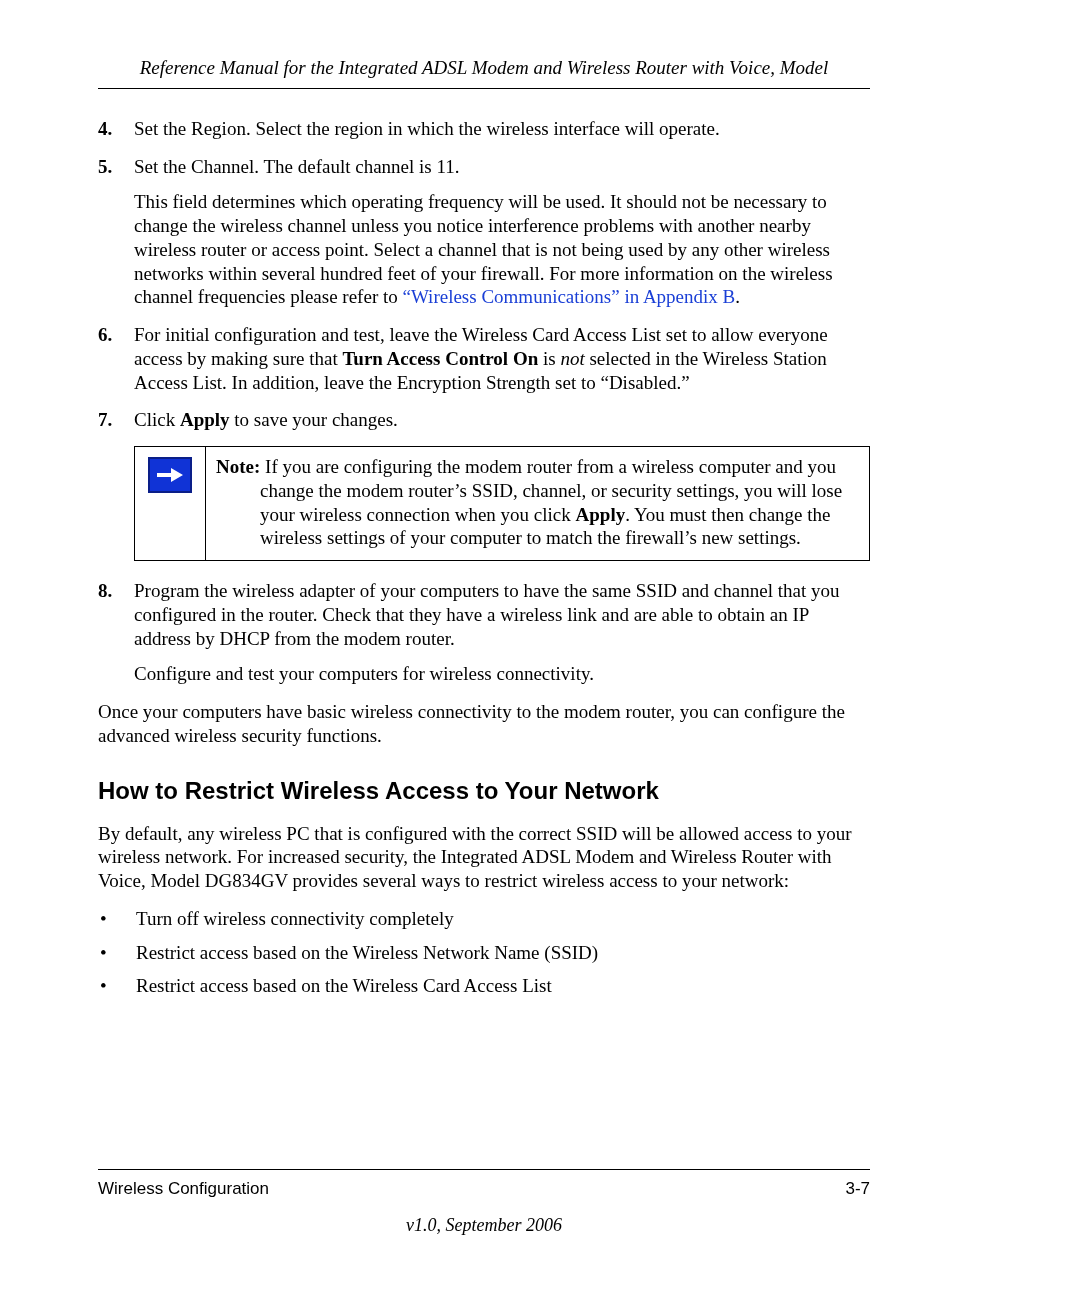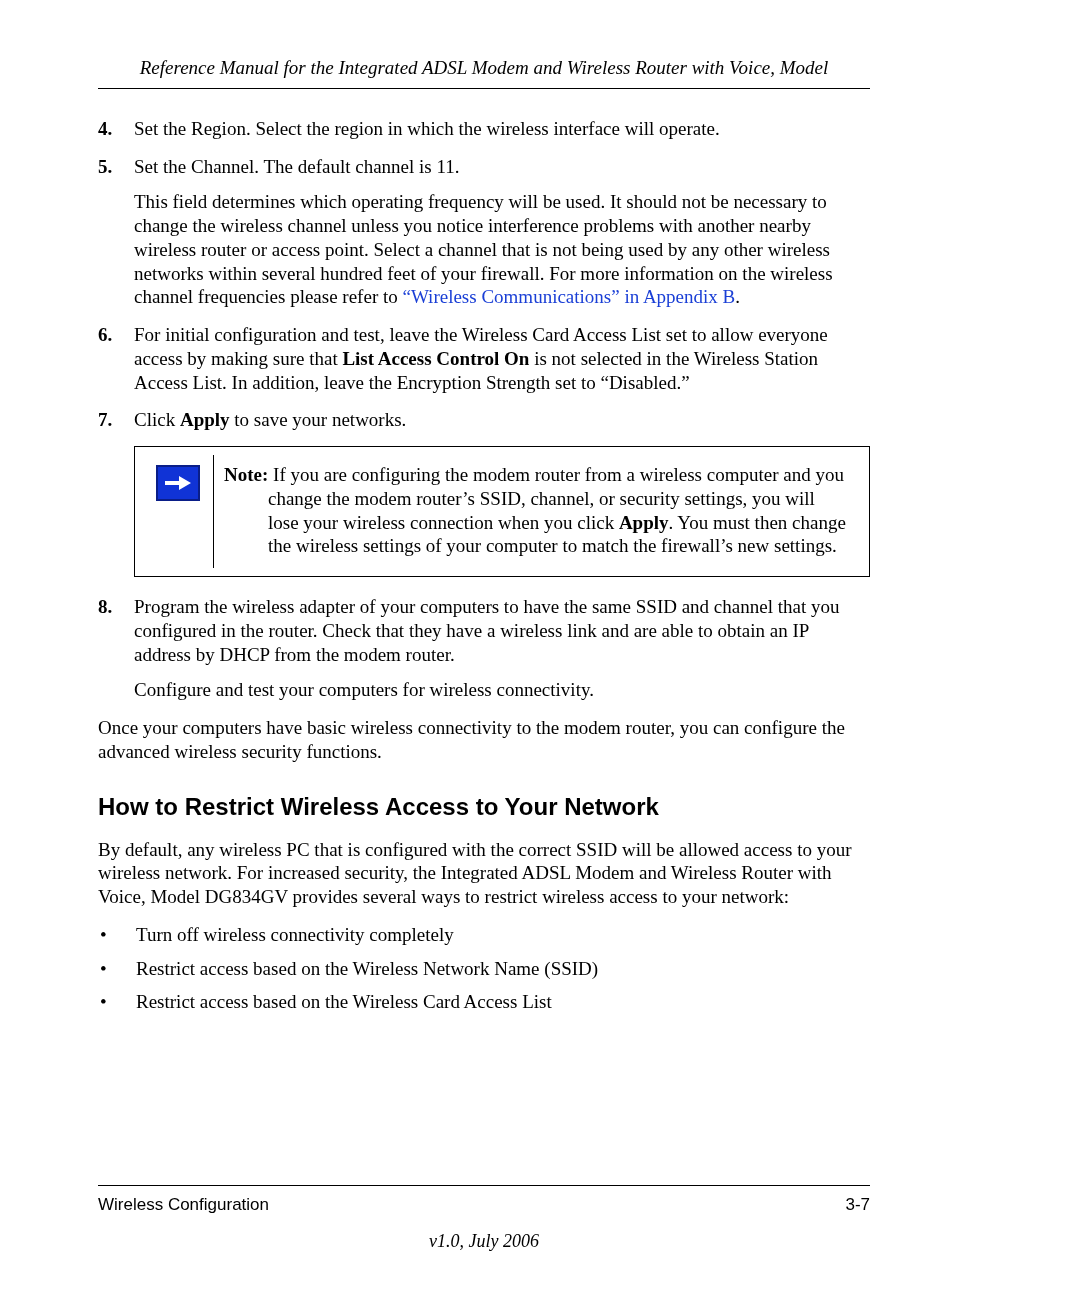--- a/index.html
+++ b/index.html
@@ -54,26 +54,26 @@
   ol.numbered > li .body p {
     margin: 0 8px 12px 0;
   }
   ol.numbered > li .body p:last-child {
     margin-bottom: 0;
   }
   .link {
     color: #1a3fd6;
   }
   .bold { font-weight: bold; }
-  .ital { }
+  .ital { font-style: italic; }
   .note-box {
     border: 1px solid #000;
     margin: 10px 0 18px 36px;
     display: flex;
-    padding: 8px;
+    padding: 0;
   }
   .note-icon-cell {
     width: 58px;
     border-right: 1px solid #000;
     display: flex;
     align-items: flex-start;
     justify-content: center;
     padding: 10px 6px;
   }
   .note-text-cell {
@@ -119,21 +119,21 @@
   ul.bullets > li .dot {
     width: 36px;
     flex-shrink: 0;
     text-align: left;
     padding-left: 2px;
   }
   .footer {
     position: absolute;
     left: 98px;
     right: 98px;
-    bottom: 44px;
+    bottom: 60px;
   }
   .footer-row {
     display: flex;
     justify-content: space-between;
     font-family: Arial, Helvetica, sans-serif;
     font-size: 17px;
   }
   .footer-version {
     text-align: center;
     font-style: italic;
@@ -166,30 +166,30 @@
         <p>
           <span>This field determines which operating frequency will be used. It should not be necessary to change the wireless channel unless you notice interference problems with another nearby wireless router or access point. Select a channel that is not being used by any other wireless networks within several hundred feet of your firewall. For more information on the wireless channel frequencies please refer to </span><span class="link">“Wireless Communications” in Appendix B</span><span>.</span>
         </p>
       </div>
     </li>
 
     <li>
       <div class="num">6.</div>
       <div class="body">
         <p>
-          <span>For initial configuration and test, leave the Wireless Card Access List set to allow everyone access by making sure that </span><span class="bold">List Access Control On</span><span> is </span><span class="ital">not</span><span> selected in the Wireless Station Access List. In addition, leave the Encryption Strength set to “Disabled.”</span>
+          <span>For initial configuration and test, leave the Wireless Card Access List set to allow everyone access by making sure that </span><span class="bold">Turn Access Control On</span><span> is </span><span class="ital">not</span><span> selected in the Wireless Station Access List. In addition, leave the Encryption Strength set to “Disabled.”</span>
         </p>
       </div>
     </li>
 
     <li>
       <div class="num">7.</div>
       <div class="body">
         <p>
-          <span>Click </span><span class="bold">Apply</span><span> to save your networks.</span>
+          <span>Click </span><span class="bold">Apply</span><span> to save your changes.</span>
         </p>
       </div>
     </li>
 
   </ol>
 
   <div class="note-box">
     <div class="note-icon-cell">
       <div class="arrow-icon">
         <svg width="30" height="20" viewBox="0 0 30 20">
@@ -234,16 +234,16 @@
       <span>Restrict access based on the Wireless Card Access List</span>
     </li>
   </ul>
 
   <div class="footer">
     <hr class="footer-rule">
     <div class="footer-row">
       <span>Wireless Configuration</span>
       <span>3-7</span>
     </div>
-    <div class="footer-version">v1.0, July 2006</div>
+    <div class="footer-version">v1.0, September 2006</div>
   </div>
 
 </div>
 
 </body></html>

